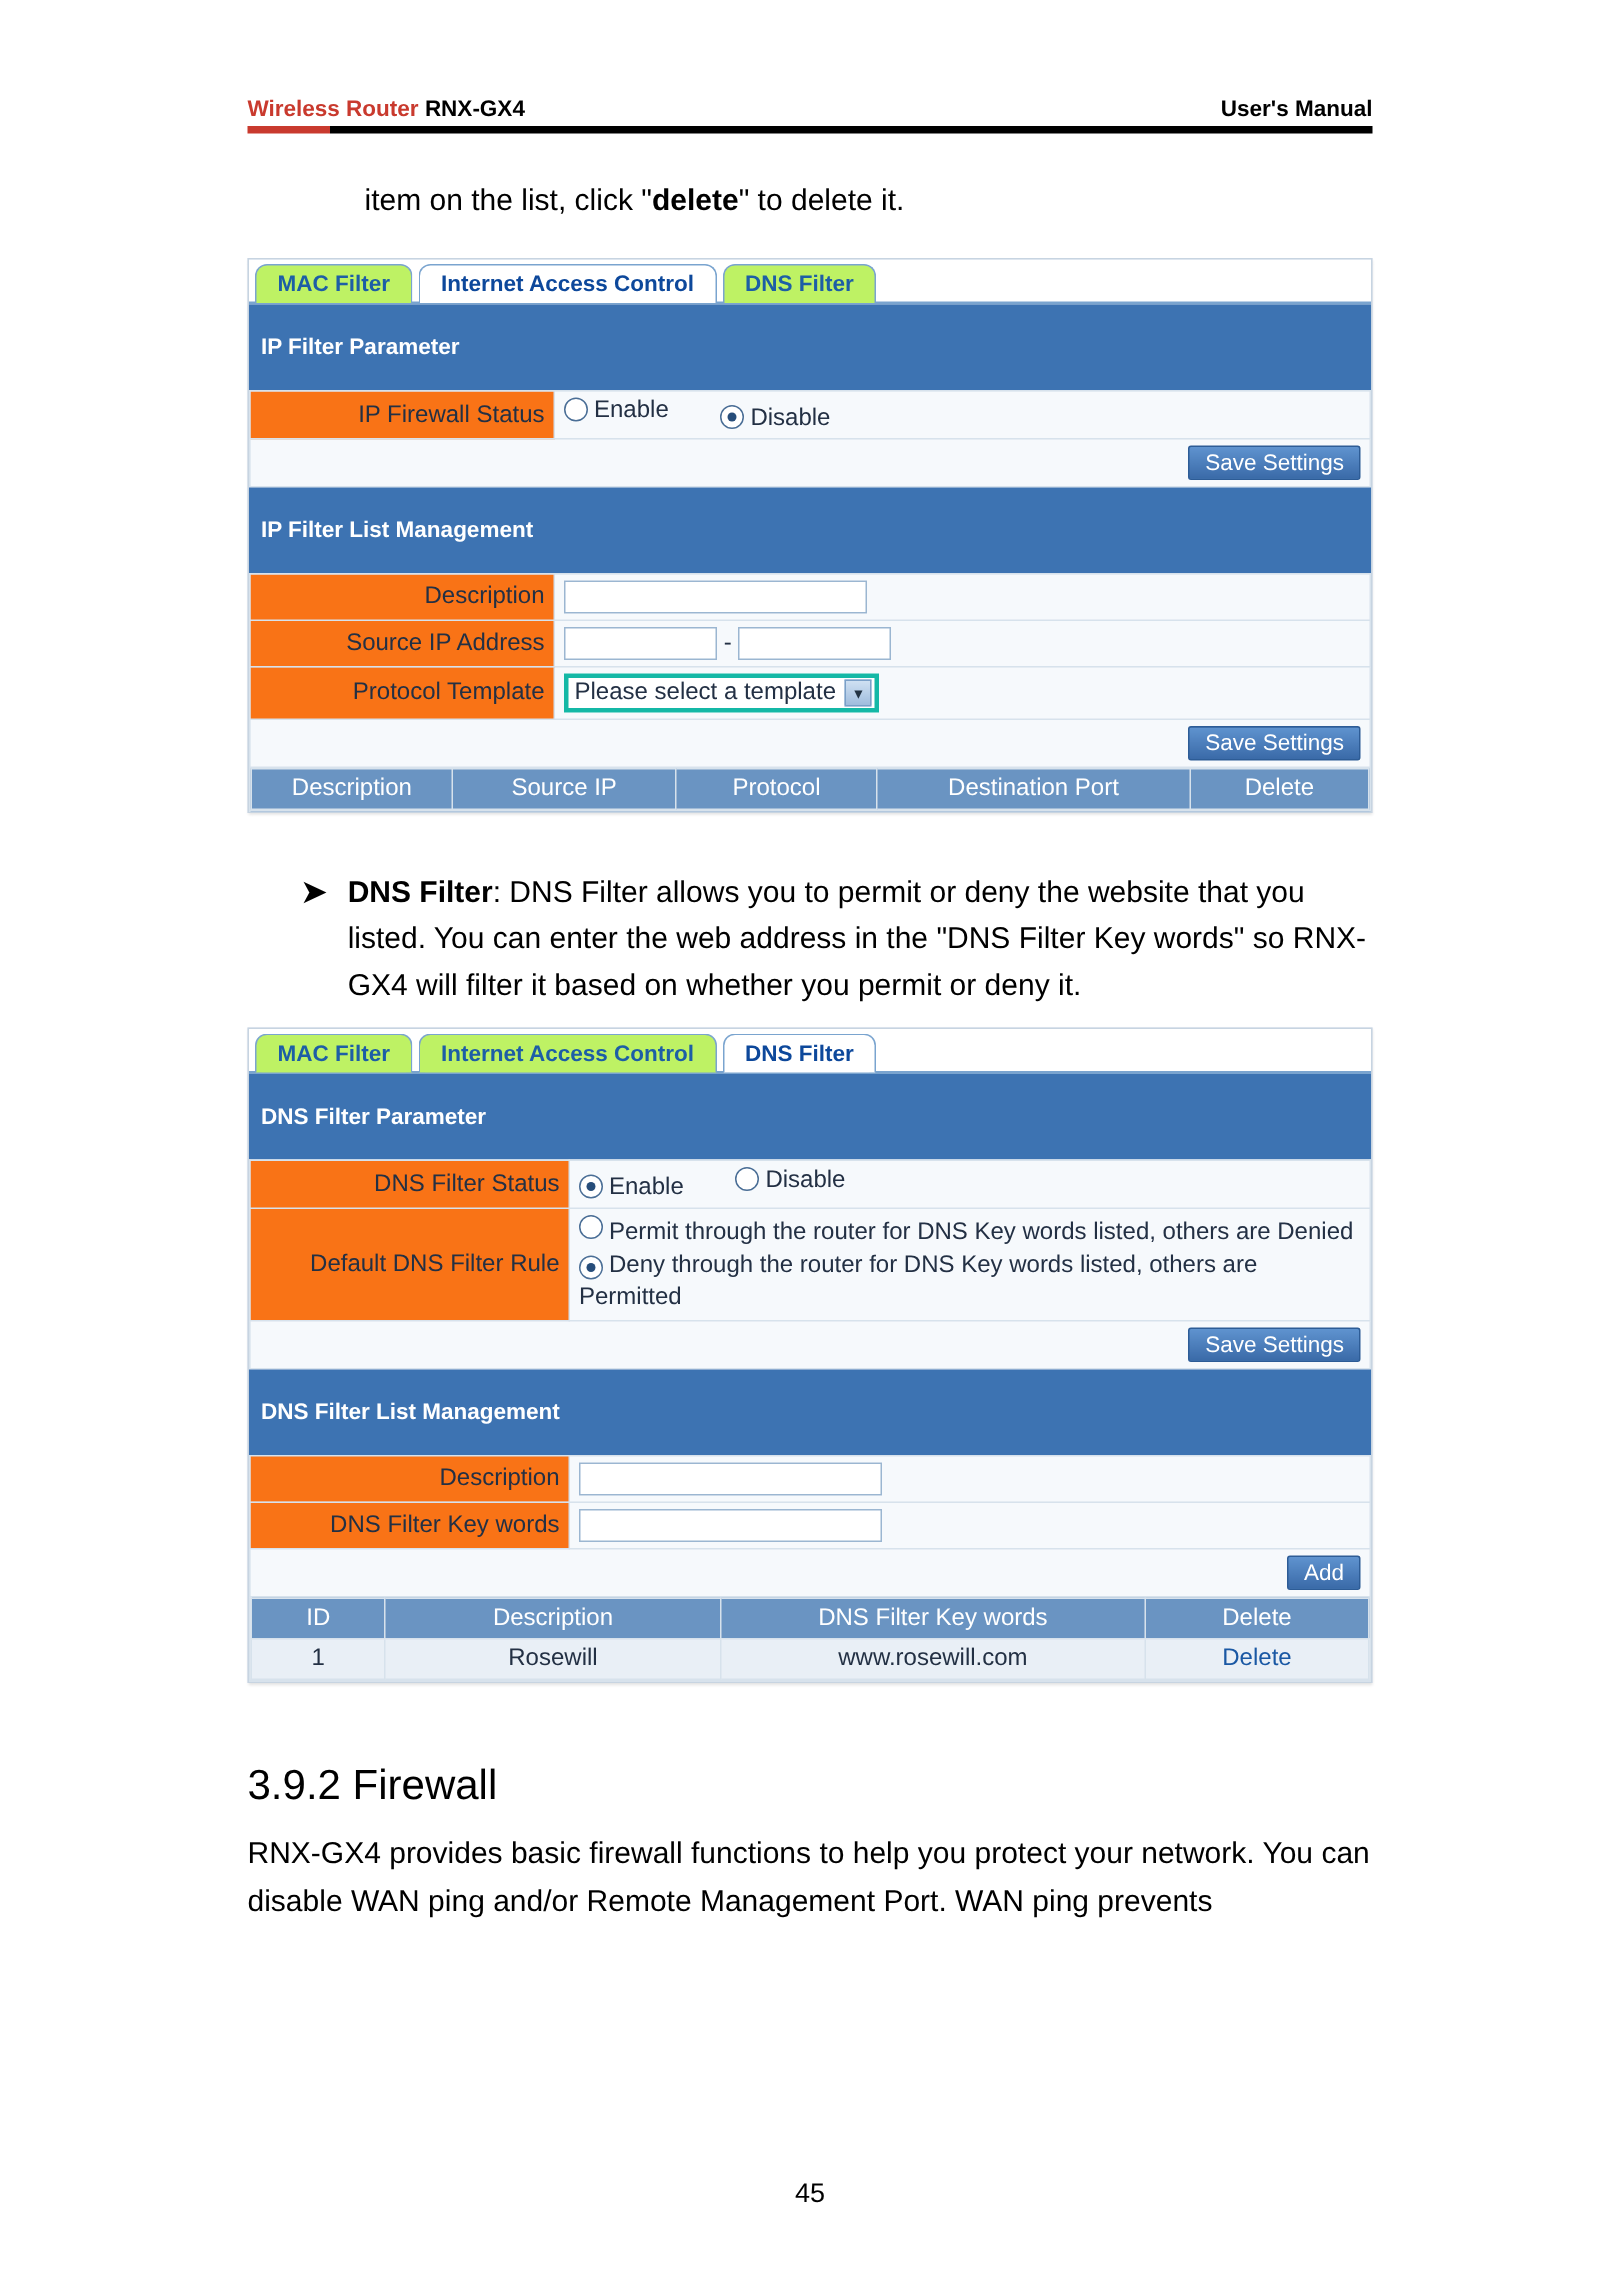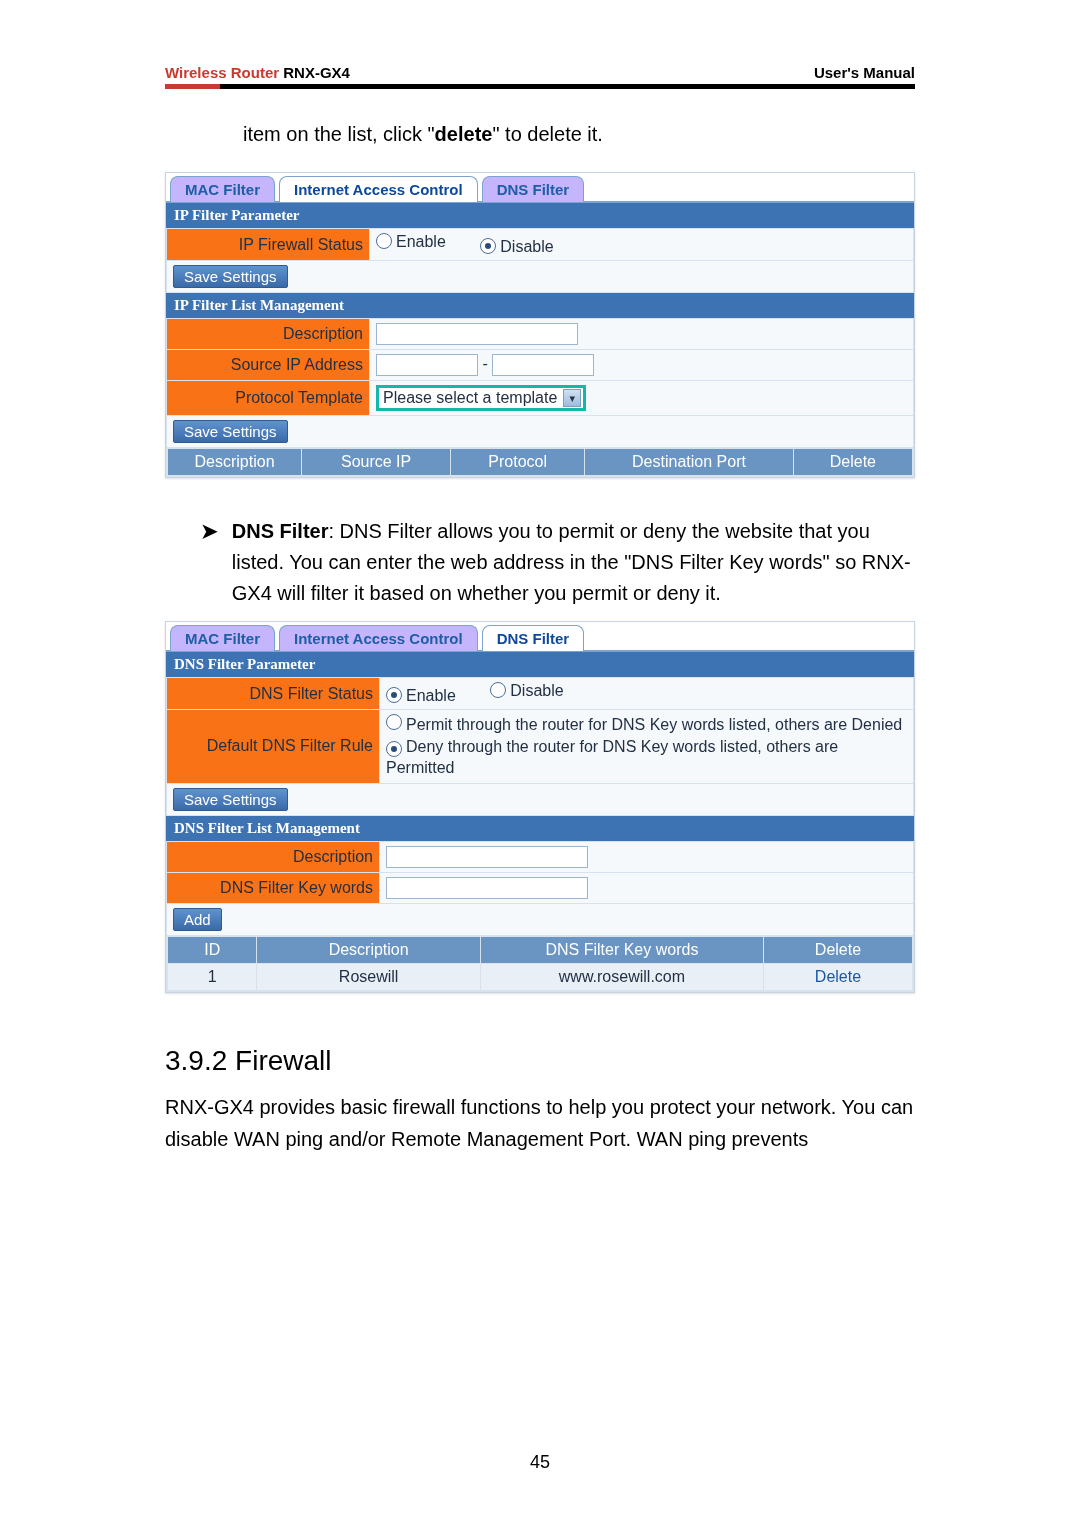--- a/index.html
+++ b/index.html
@@ -25,31 +25,31 @@
   .doc-rule{display:flex;margin-top:3px;}
   .doc-rule .r{height:5px;}
   .doc-rule .r1{background:var(--red);width:55px;}
   .doc-rule .r2{background:#000;flex:1;}
   .intro{font-size:20px;margin-top:34px;margin-left:78px;}
   .intro b{font-weight:bold;}
   
   .card{border:1px solid #c7d4e1;border-radius:0;box-shadow:0 1px 2px rgba(0,0,0,.12);font-size:16px;color:#233044;margin-top:26px;overflow:hidden;background:#dfe8f2;}
   
   .tabs{display:flex;align-items:flex-end;gap:0;background:#fff;padding:0;height:28px;border-bottom:2px solid #7aa4cf;}
-  .tab{padding:3px 14px 4px 14px;font-size:15px;font-weight:bold;color:var(--tab-blue);border:1px solid #7aa4cf;border-bottom:none;border-top-left-radius:8px;border-top-right-radius:8px;background:#c4b5fd;position:relative;top:1px;margin-left:4px;height:26px;box-sizing:border-box;display:flex;align-items:center;white-space:nowrap;}
+  .tab{padding:3px 14px 4px 14px;font-size:15px;font-weight:bold;color:var(--tab-blue);border:1px solid #7aa4cf;border-bottom:none;border-top-left-radius:8px;border-top-right-radius:8px;background:#bef264;position:relative;top:1px;margin-left:4px;height:26px;box-sizing:border-box;display:flex;align-items:center;white-space:nowrap;}
   .tab.active{background:#fff;color:var(--tab-blue-active);z-index:2;}
   
-  .sec-head{background:var(--header-blue);color:#fff;font-weight:bold;font-size:15px;padding:4px 8px;font-family:Liberation Serif, serif;}
+  .sec-head{background:var(--header-blue);color:#fff;font-weight:bold;font-size:15px;padding:20px 8px;}
   
   .ftab{width:100%;border-collapse:collapse;background:#e9eff6;}
   .ftab td{border:1px solid var(--row-border);padding:4px 6px;font-size:16px;}
   .ftab td.lbl{width:190px;text-align:right;background:#f97316;}
   .ftab td.val{background:#f6f9fc;}
   .btn{display:inline-block;background:linear-gradient(#5f93cf,#3a6aa8);color:#fff;font-size:15px;padding:2px 10px;border:1px solid #2d5c96;border-radius:2px;cursor:pointer;}
-  .centerbtn{text-align:left;background:#f6f9fc;}
+  .centerbtn{text-align:right;background:#f6f9fc;}
   .radio{display:inline-flex;gap:4px;margin-right:30px;cursor:pointer;}
   .radio .dot{width:14px;height:14px;border:1px solid #4a6e96;border-radius:50%;display:inline-flex;align-items:center;justify-content:center;background:#fff;}
   .radio .dot.on::after{content:"";width:6px;height:6px;border-radius:50%;background:#274d7a;}
   .sel-wrap{display:inline-flex;align-items:center;border:3px solid #14b8a6;background:#fff;padding:1px 2px 1px 4px;cursor:pointer;}
   .sel-wrap .caret{width:16px;height:16px;background:linear-gradient(#cfe0f2,#9fbcdd);border:1px solid #7aa0c8;display:inline-flex;align-items:center;justify-content:center;margin-left:6px;font-size:11px;color:#234;}
   .txtin{border:1px solid #9bb6d1;background:#fff;height:20px;vertical-align:middle;}
   
   .listhdr{background:#6a94c2;color:#fff;}
   .listhdr td{background:#6a94c2;color:#fff;text-align:center;font-weight:normal;}
   .listrow td{text-align:center;}

